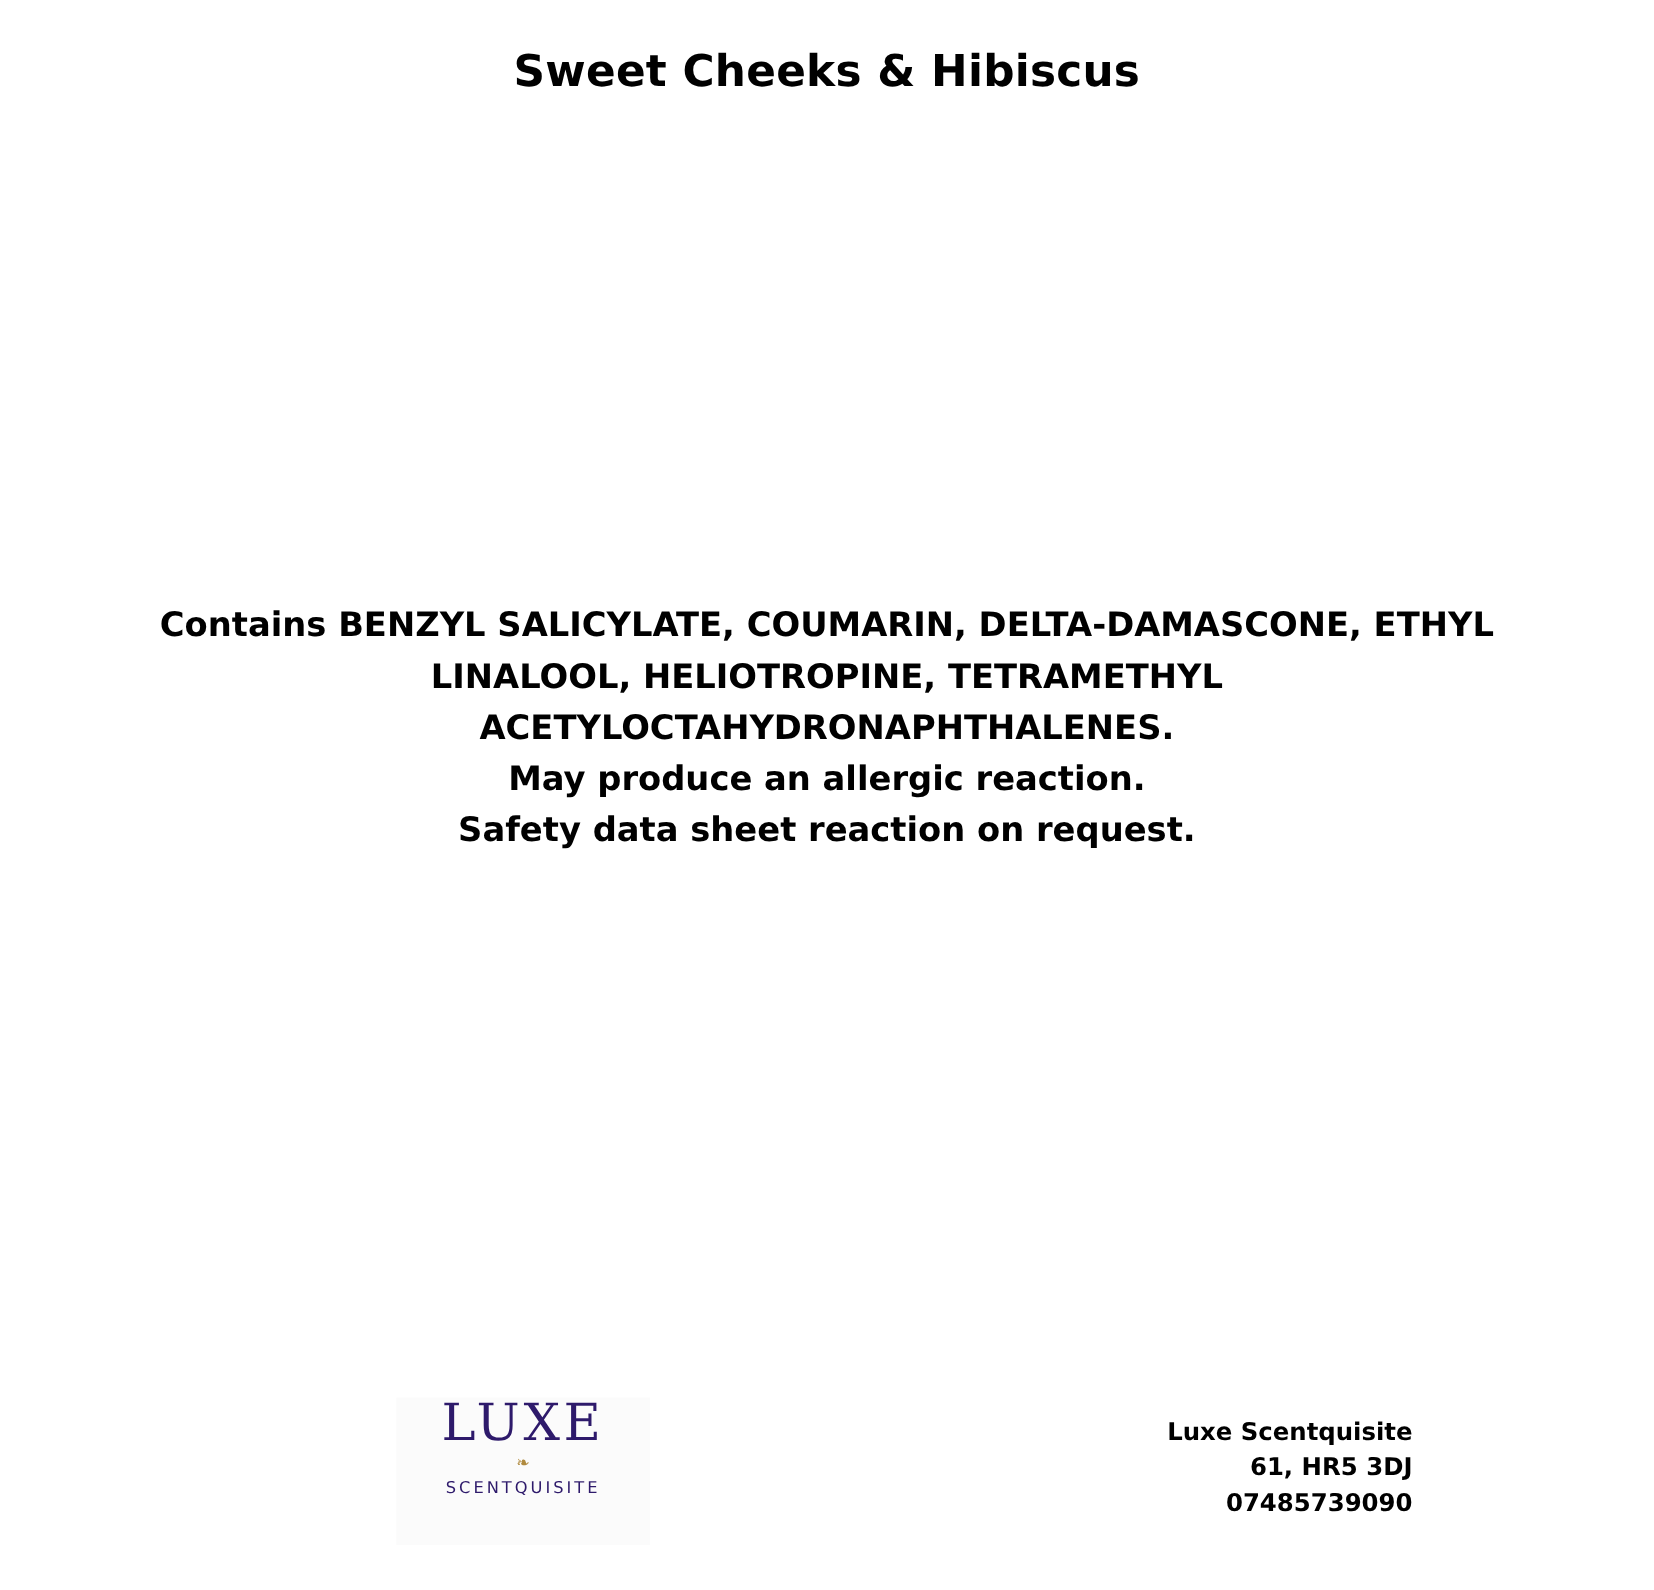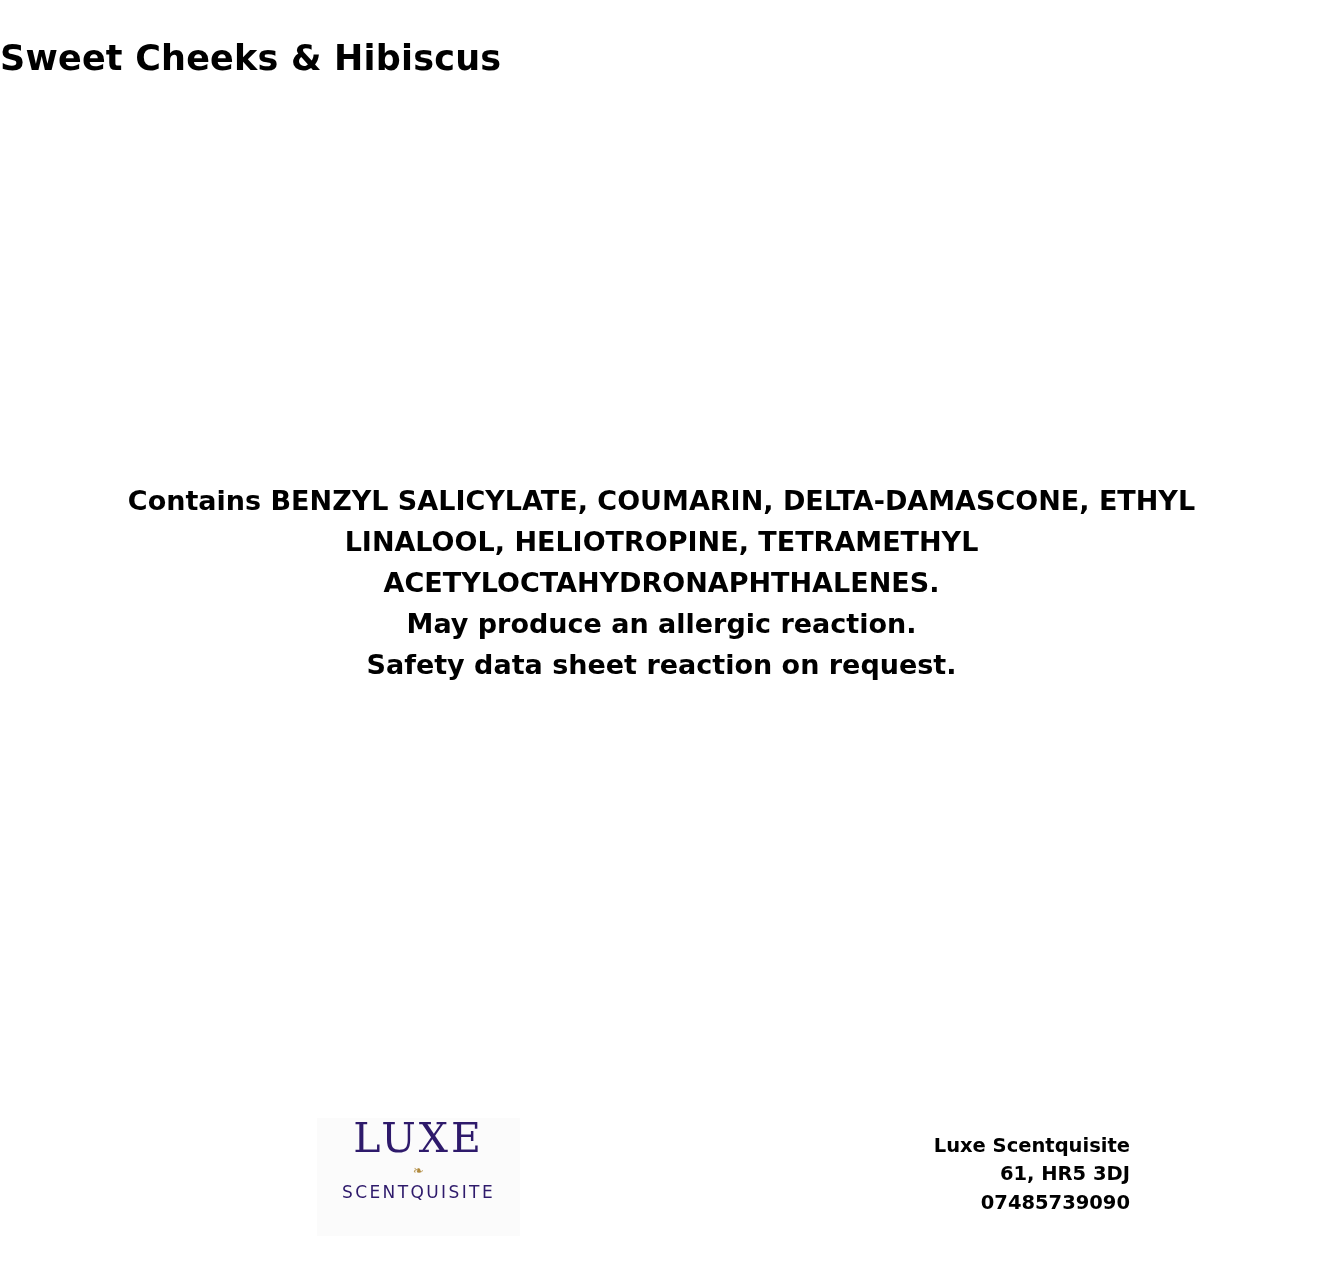--- a/index.html
+++ b/index.html
@@ -19,21 +19,21 @@
   .label-sheet {
     position: absolute;
     inset: 0;
   }
 
   .product-title {
     position: absolute;
     top: 38px;
     left: 0;
     width: 1323px;
-    text-align: left;
+    text-align: center;
     font-size: 35px;
     font-weight: bold;
     letter-spacing: 0.2px;
     color: #000000;
   }
 
   .allergen-block {
     position: absolute;
     top: 480px;
     left: 120px;
@@ -82,21 +82,21 @@
 
   .brand-logo .logo-ornament {
     font-size: 13px;
     color: #b08a3e;
     line-height: 1;
     margin-top: 5px;
   }
 
   .brand-logo .logo-sub {
     font-family: "DejaVu Sans", sans-serif;
-    font-size: 17px;
+    font-size: 13px;
     letter-spacing: 2.4px;
     color: #2e1a6b;
     margin-top: 7px;
     line-height: 1;
   }
 
   .company-info {
     position: absolute;
     left: 660px;
     top: 18px;

